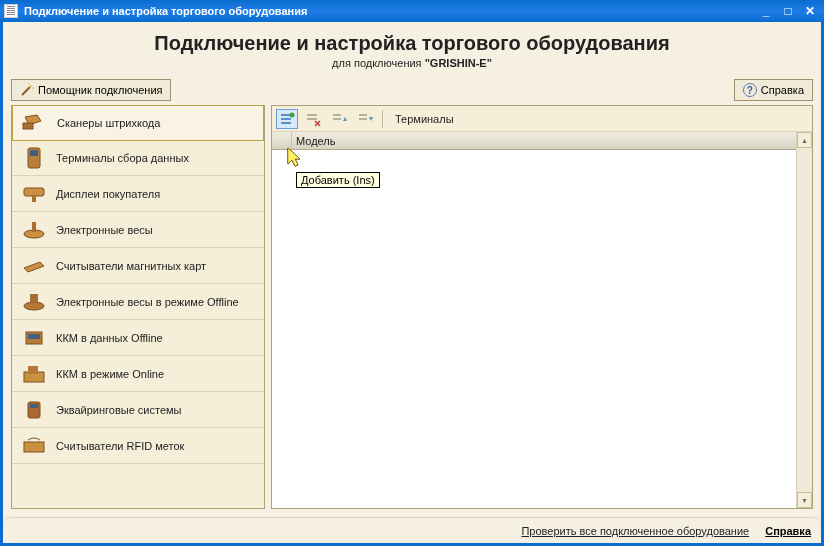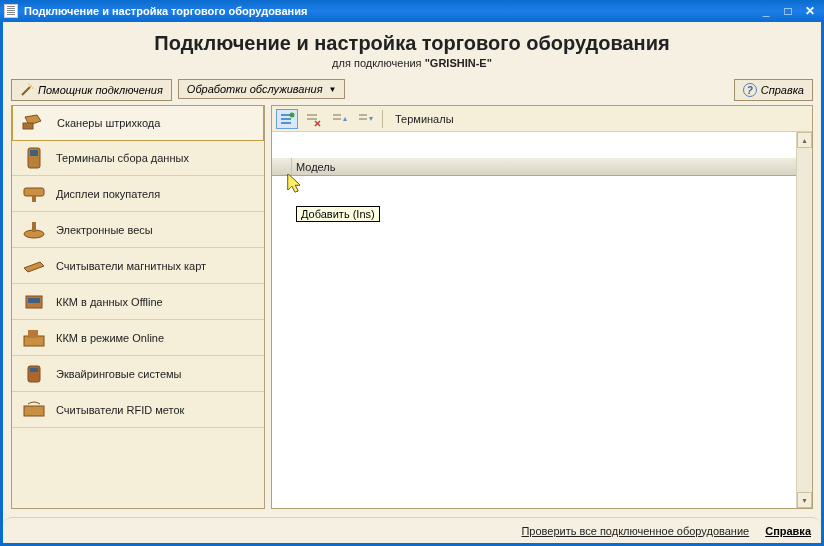--- a/index.html
+++ b/index.html
@@ -11,21 +11,21 @@
 .titlebar-text { font-weight: bold; font-size: 11px; flex: 1; }
 .titlebar-buttons { display: flex; gap: 2px; }
 .titlebar-btn { width: 20px; height: 16px; display: flex; align-items: center; justify-content: center; color: #fff; font-weight: bold; font-size: 12px; cursor: pointer; }
 
 .window-body { border: 3px solid #0a6cce; border-top: none; height: 524px; background: #f5f0e1; display: flex; flex-direction: column; }
 
 .header-area { text-align: center; padding: 10px 0 6px; }
 .main-title { font-size: 20px; font-weight: bold; color: #222; }
 .sub-title { font-size: 11px; color: #222; margin-top: 2px; }
 
-.toolbar { display: flex; align-items: flex-start; padding: 4px 8px; gap: 6px; font-style: italic; }
+.toolbar { display: flex; align-items: flex-end; padding: 4px 8px; gap: 6px; }
 .tool-btn { background: #f0ead6; border: 1px solid #a09070; padding: 3px 8px; display: inline-flex; align-items: center; gap: 4px; cursor: pointer; font-size: 11px; }
 .tool-btn .wand-icon { width: 14px; height: 14px; display: inline-block; }
 .help-btn { margin-left: auto; }
 .help-icon { width: 14px; height: 14px; border: 1px solid #5080c0; border-radius: 50%; display: inline-flex; align-items: center; justify-content: center; color: #3060a0; font-weight: bold; font-size: 10px; }
 .dropdown-arrow { font-size: 8px; margin-left: 2px; }
 
 .content { display: flex; flex: 1; padding: 0 8px 8px; gap: 6px; overflow: hidden; }
 
 .sidebar { width: 254px; background: #f5eed8; border: 1px solid #b0a078; display: flex; flex-direction: column; }
 .sidebar-item { display: flex; align-items: center; padding: 0 8px; height: 36px; border-bottom: 1px solid #d8d0b8; cursor: pointer; gap: 8px; }
@@ -38,26 +38,26 @@
 .pt-btn { width: 22px; height: 20px; display: flex; align-items: center; justify-content: center; cursor: pointer; position: relative; }
 .pt-btn.active { border: 1px solid #6a9edb; background: #d8e8f8; }
 .pt-label { font-size: 11px; color: #222; margin-left: 6px; }
 .vert-sep { width: 1px; height: 18px; background: #c0b898; margin: 0 2px; }
 
 .list-area { flex: 1; background: #fff; position: relative; display: flex; }
 .list-header { height: 18px; background: linear-gradient(to bottom, #f0ece0, #d8d4c4); border-bottom: 1px solid #b0a888; display: flex; align-items: center; font-size: 11px; color: #222; width: 100%; }
 .list-header .hcell-first { width: 20px; border-right: 1px solid #c8c4b4; height: 100%; }
 .list-header .hcell { padding-left: 4px; }
 .list-body { flex: 1; background: #fff; position: relative; }
-.list-col { display: flex; flex-direction: column; flex: 1; margin-top: 26px; }
+.list-col { display: flex; flex-direction: column; flex: 1; }
 .scrollbar-v { width: 16px; background: #efe9d7; border-left: 1px solid #d8d0b8; display: flex; flex-direction: column; }
 .sb-btn { height: 16px; background: #f4eed8; border: 1px solid #c8c0a0; display: flex; align-items: center; justify-content: center; font-size: 8px; color: #666; }
 .sb-track { flex: 1; }
 
-.tooltip { position: absolute; top: 30px; left: 24px; background: #ffffe1; border: 1px solid #000; padding: 1px 4px; font-size: 11px; color: #000; z-index: 10; }
+.tooltip { position: absolute; top: 22px; left: 24px; background: #ffffe1; border: 1px solid #000; padding: 1px 4px; font-size: 11px; color: #000; z-index: 10; }
 .cursor-overlay { position: absolute; top: -4px; left: 14px; z-index: 11; pointer-events: none; }
 
 .footer { height: 26px; display: flex; align-items: center; justify-content: flex-end; padding: 0 10px; gap: 16px; border-top: 1px solid #d8d0b8; border-radius: 9px; }
 .footer-link { font-size: 11px; color: #222; cursor: pointer; text-decoration: underline; }
 .footer-close { font-size: 11px; font-weight: bold; color: #000; cursor: pointer; text-decoration: underline; }
 
 
 svg { display: block; }
 </style>
 </head>
@@ -87,24 +87,20 @@
       <span class="wand-icon">
         <svg width="14" height="14" viewBox="0 0 14 14">
             <line x1="2" y1="12" x2="10" y2="4" stroke="#8a5a2a" stroke-width="2"></line>
             <circle cx="11" cy="3" r="1" fill="#e8c040"></circle>
             <circle cx="9" cy="1" r="0.8" fill="#e8c040"></circle>
             <circle cx="13" cy="5" r="0.8" fill="#e8c040"></circle>
           </svg>
       </span>
       <span>Помощник подключения</span>
     </div>
-    <div class="tool-btn">
-      <span>Обработки обслуживания</span>
-      <span class="dropdown-arrow">▼</span>
-    </div>
     <div class="tool-btn help-btn">
       <span class="help-icon">?</span>
       <span>Справка</span>
     </div>
   </div>
 
   <div class="content">
     <div class="sidebar">
       <div class="sidebar-item selected">
         <span class="cat-icon">
@@ -142,20 +138,29 @@
           </span>
         <span class="sidebar-label">Электронные весы</span>
       </div>
       <div class="sidebar-item">
         <span class="cat-icon">
             <svg width="28" height="24" viewBox="0 0 28 24">
               <path d="M4 14 L20 8 L24 12 L8 18 Z" fill="#c89040" stroke="#805020"></path>
             </svg>
           </span>
         <span class="sidebar-label">Считыватели магнитных карт</span>
+      </div>
+      <div class="sidebar-item">
+        <span class="cat-icon">
+            <svg width="28" height="24" viewBox="0 0 28 24">
+              <ellipse cx="14" cy="16" rx="10" ry="4" fill="#b87838" stroke="#805020"></ellipse>
+              <rect x="10" y="4" width="8" height="8" fill="#a87030"></rect>
+            </svg>
+          </span>
+        <span class="sidebar-label">Электронные весы в режиме Offline</span>
       </div>
       <div class="sidebar-item">
         <span class="cat-icon">
             <svg width="28" height="24" viewBox="0 0 28 24">
               <rect x="6" y="6" width="16" height="12" fill="#b87838" stroke="#805020"></rect>
               <rect x="8" y="8" width="12" height="5" fill="#406080"></rect>
             </svg>
           </span>
         <span class="sidebar-label">ККМ в данных Offline</span>
       </div>

